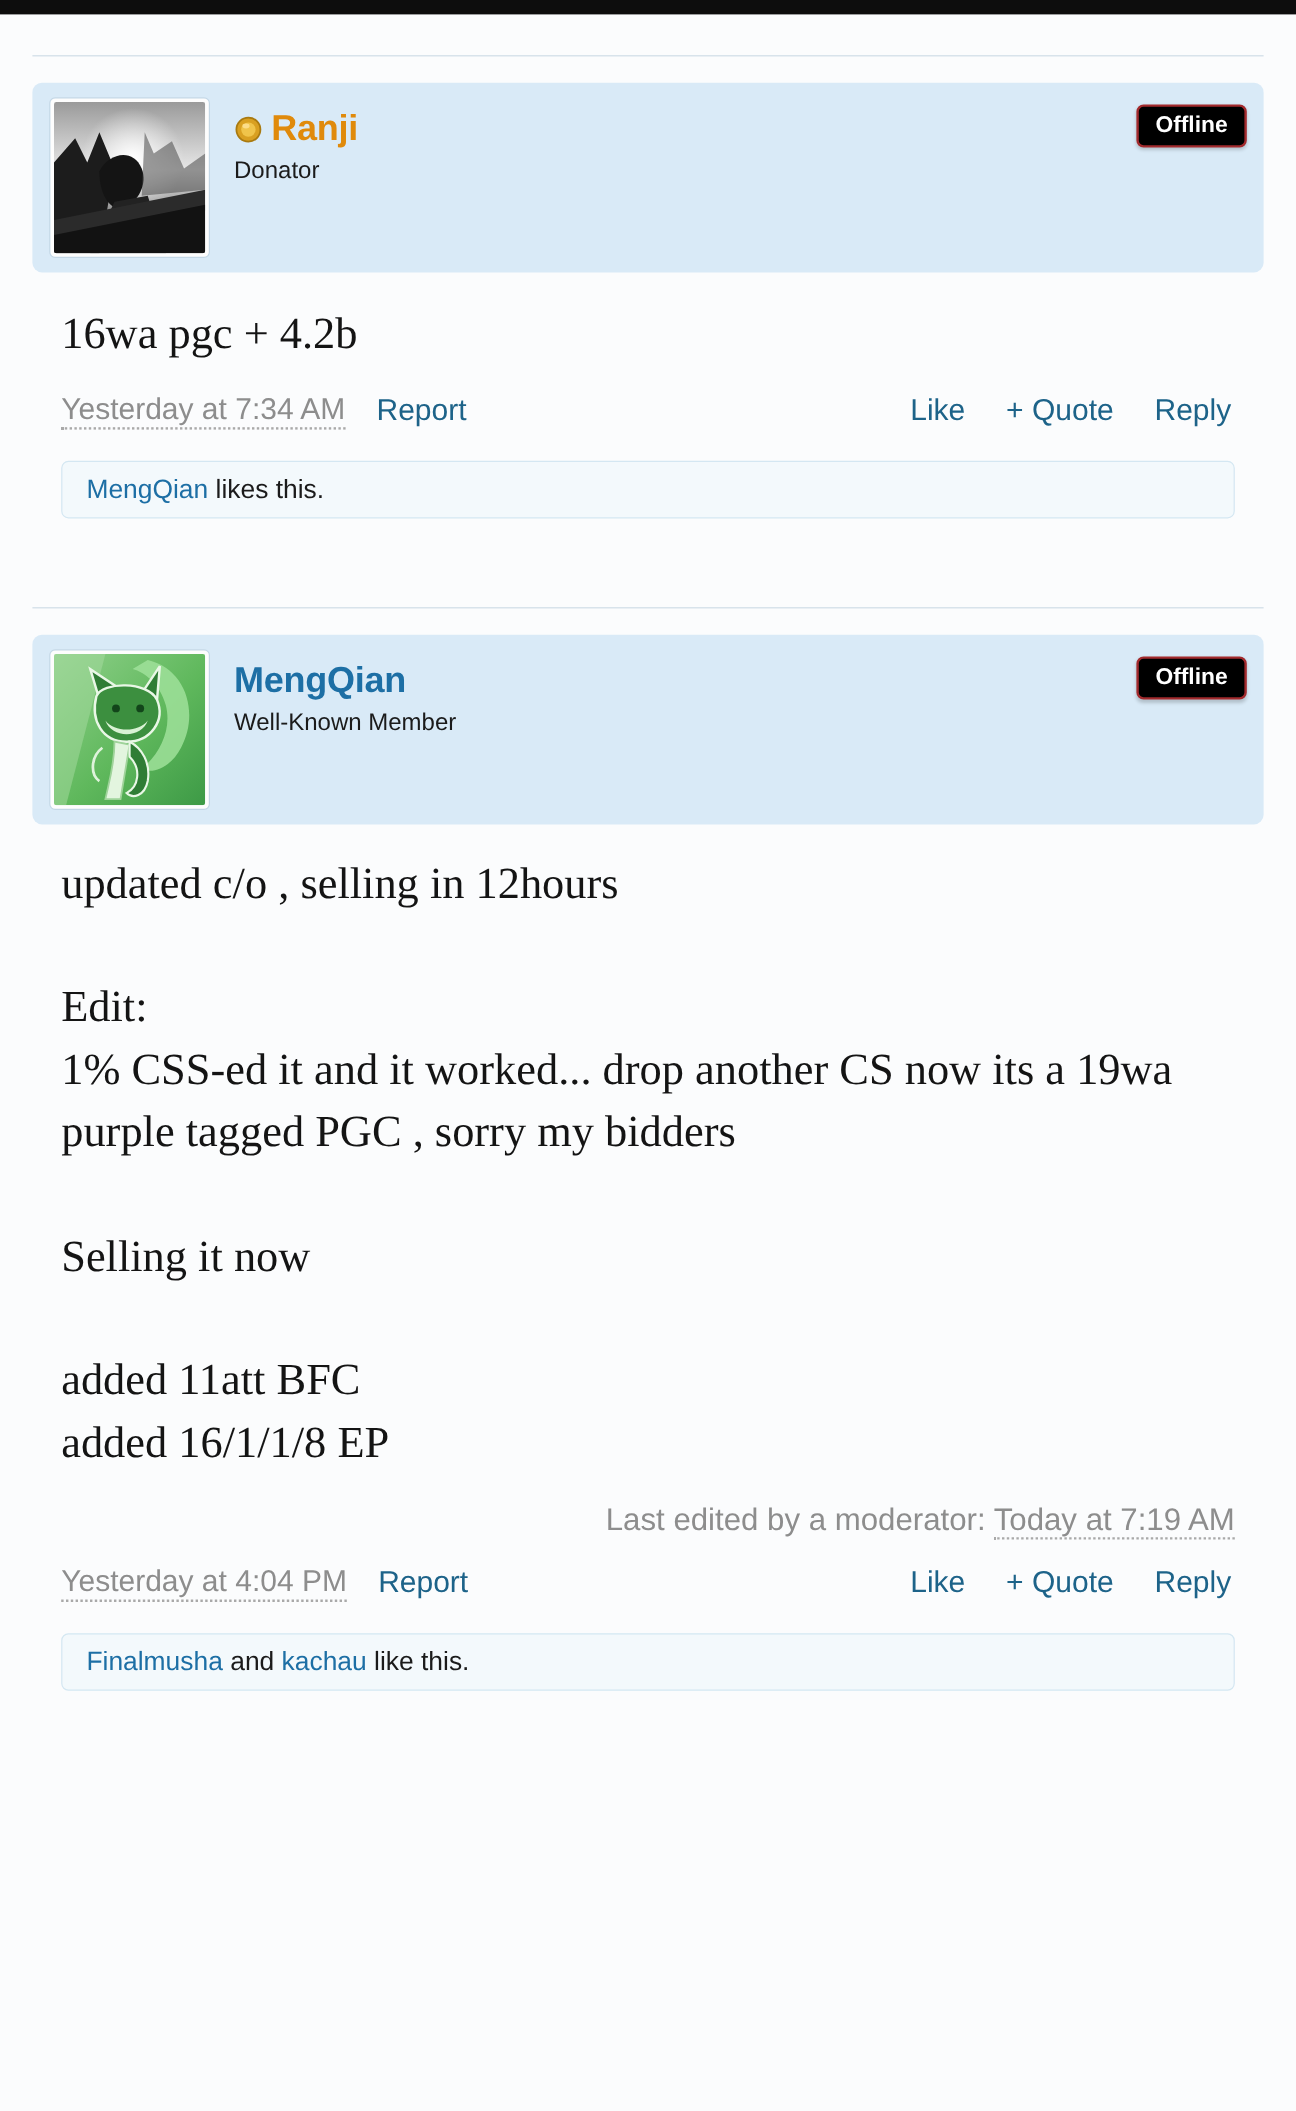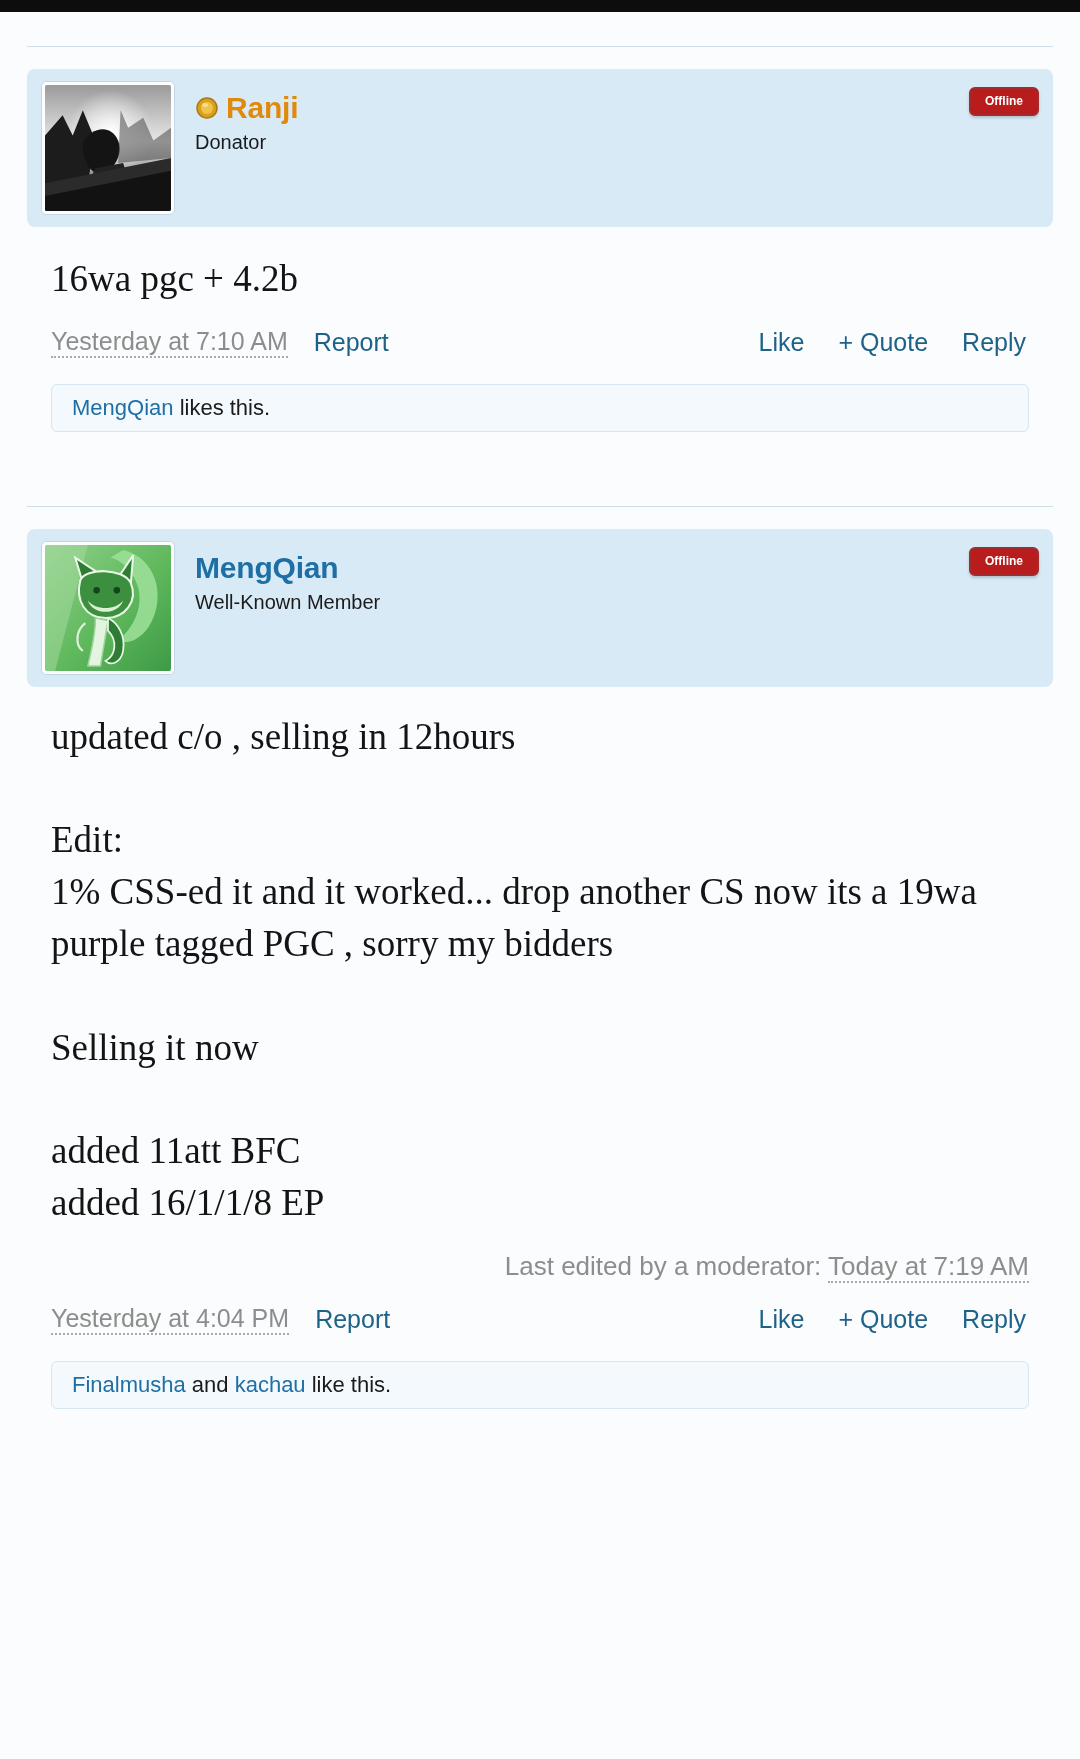--- a/index.html
+++ b/index.html
@@ -101,25 +101,25 @@
     font-size: 20px;
     color: #1b1b1b;
     margin-top: 6px;
     line-height: 1.2;
   }
 
   .status-badge {
     position: absolute;
     top: 18px;
     right: 14px;
-    background: #b91c1c;
+    background: #000000;
     border: 2px solid #a32a2d;
     border-radius: 6px;
     color: #ffffff;
-    font-size: 12px;
+    font-size: 19px;
     font-weight: bold;
     padding: 6px 14px 7px 14px;
     line-height: 1;
     box-shadow: 0 2px 3px rgba(0,0,0,0.18);
   }
 
   
   .post-body {
     font-family: "Liberation Serif", serif;
     font-size: 37px;
@@ -239,21 +239,21 @@
           <div class="user-title">Donator</div>
         </div>
 
         <div class="status-badge">Offline</div>
       </div>
 
       <div class="post-body">16wa pgc + 4.2b</div>
 
       <div class="post-footer">
         <div class="footer-left">
-          <span class="timestamp">Yesterday at 7:10 AM</span>
+          <span class="timestamp">Yesterday at 7:34 AM</span>
           <span class="action-link">Report</span>
         </div>
         <div class="footer-right">
           <span class="action-link">Like</span>
           <span class="action-link">+ Quote</span>
           <span class="action-link">Reply</span>
         </div>
       </div>
 
       <div class="likes-bar">

